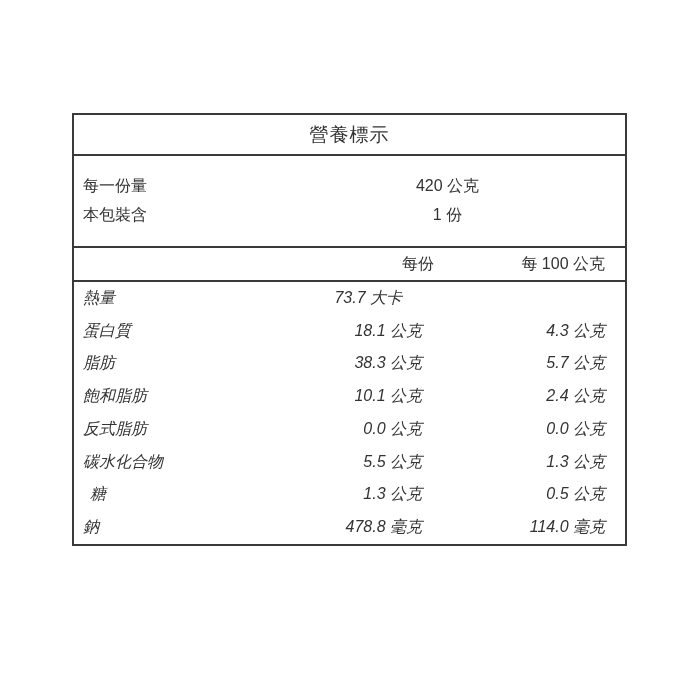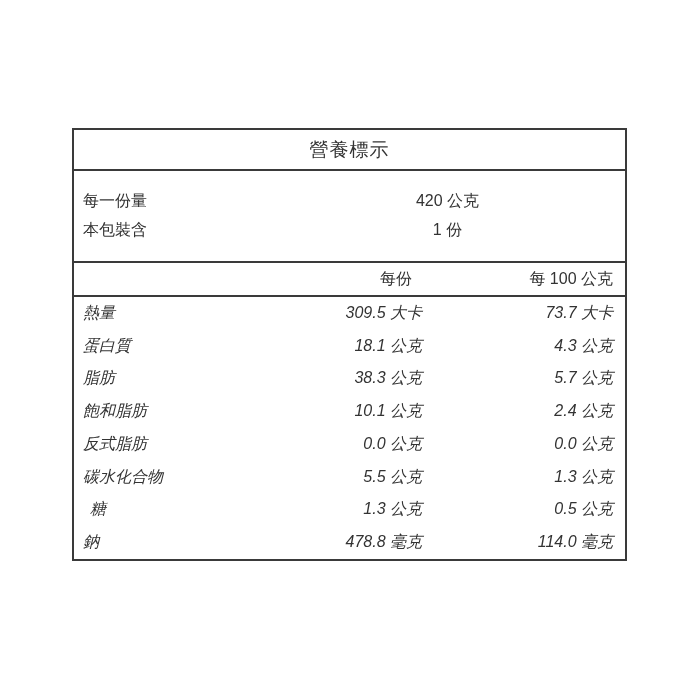--- a/index.html
+++ b/index.html
@@ -11,21 +11,21 @@
   body{
     width:700px;height:700px;
     background:var(--bg);
     font-family:"Liberation Sans","DejaVu Sans",sans-serif;
     color:var(--text);
     position:relative;
     overflow:hidden;
   }
   .nutrition-table{
     position:absolute;
-    left:72px;top:128px;
+    left:72px;top:113px;
     width:555px;
     box-sizing:border-box;
     border:2px solid var(--border);
     background:var(--bg);
     font-size:16px;
   }
   .title-row{
     height:39px;
     display:flex;align-items:center;justify-content:center;
     border-bottom:2px solid var(--border);
@@ -41,36 +41,35 @@
     grid-template-columns:148px 1fr;
     height:29px;
     align-items:center;
   }
   .header-row{
     display:grid;
     grid-template-columns:1fr 160px 191px;
     height:32px;
     align-items:center;
     border-bottom:2px solid var(--border);
-    gap:22px;
   }
   .data-row{
     display:grid;
     grid-template-columns:1fr 150px 203px;
     height:32.75px;
     align-items:center;
     font-style:italic;
   }
   .cell{white-space:nowrap;}
   .label{padding-left:9px;text-align:left;}
   .indent-1{}
   .indent-2{padding-left:16px;}
   .value{text-align:center;margin-left:48px;}
   .num{text-align:right;}
-  .c3{padding-right:12px;}
+  .c3{padding-right:20px;}
 </style>
 </head>
 <body>
 
 <div class="nutrition-table">
 
   <div class="title-row">
     <span>營養標示</span>
   </div>
 
@@ -87,21 +86,20 @@
 
   <div class="header-row">
     <div class="cell label"></div>
     <div class="cell num">每份</div>
     <div class="cell num c3">每 100 公克</div>
   </div>
 
   <div id="nutrient-rows">
       <div class="data-row">
         <div class="cell label">熱量</div>
-        <div class="cell num">309.5 大卡</div>
         <div class="cell num c3">73.7 大卡</div>
       </div>
       <div class="data-row">
         <div class="cell label">蛋白質</div>
         <div class="cell num">18.1 公克</div>
         <div class="cell num c3">4.3 公克</div>
       </div>
       <div class="data-row">
         <div class="cell label">脂肪</div>
         <div class="cell num">38.3 公克</div>

